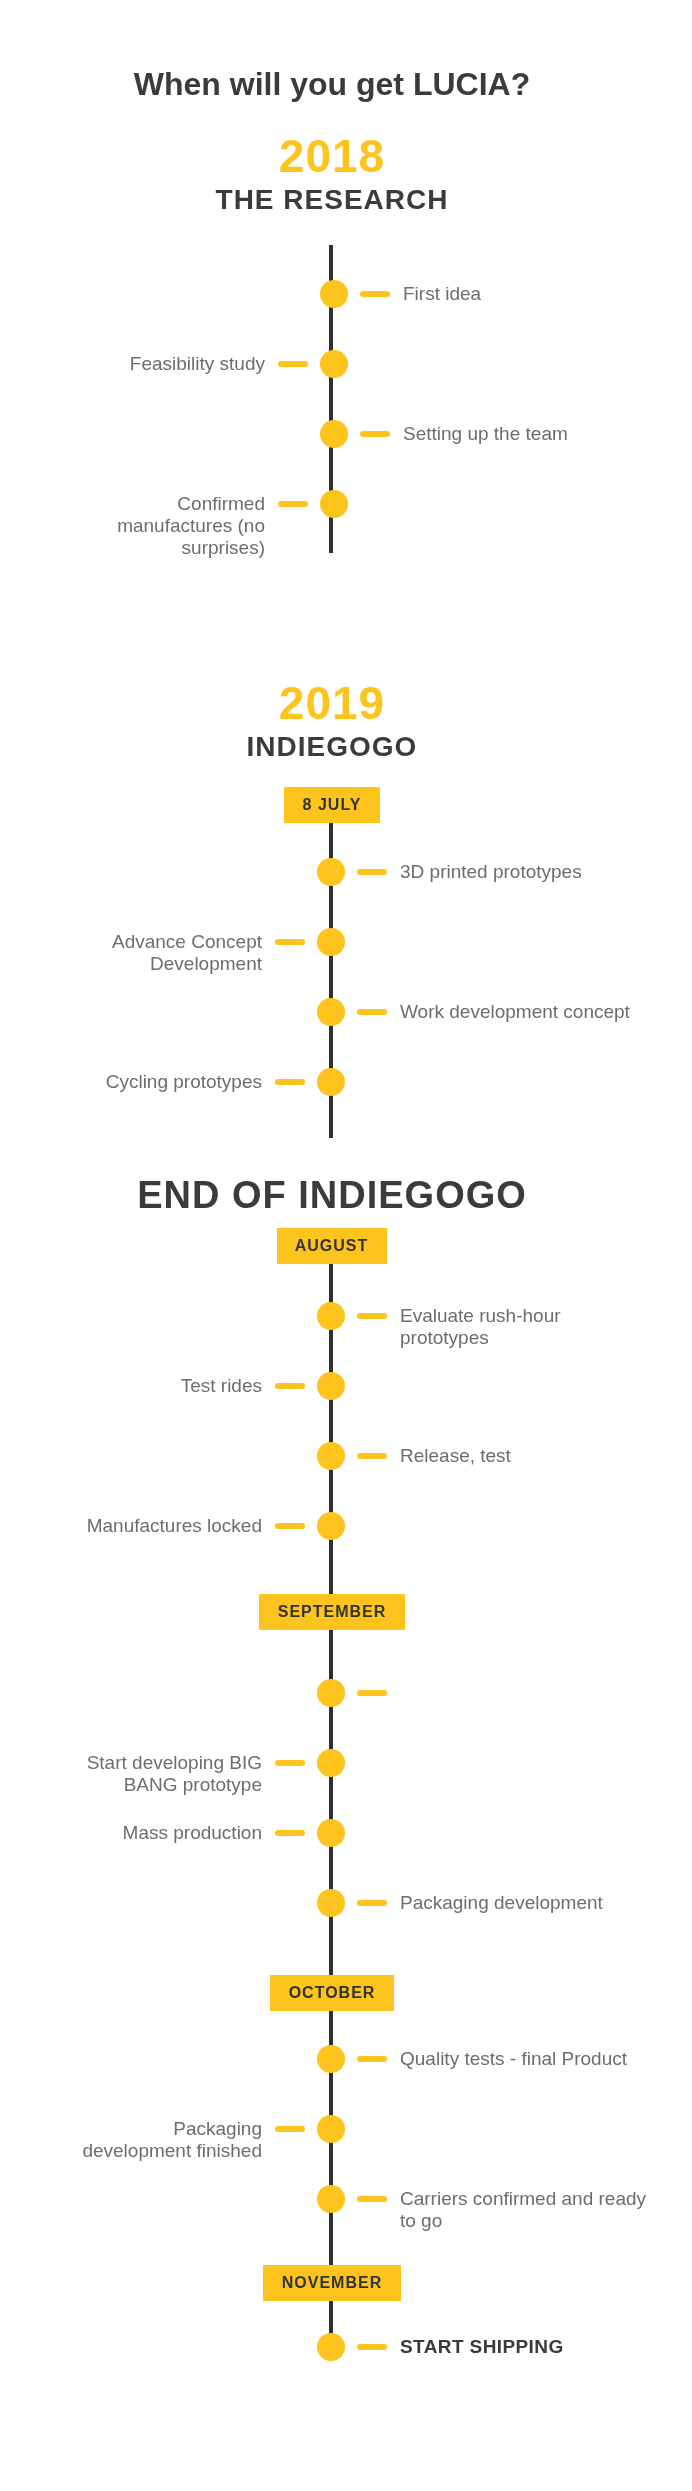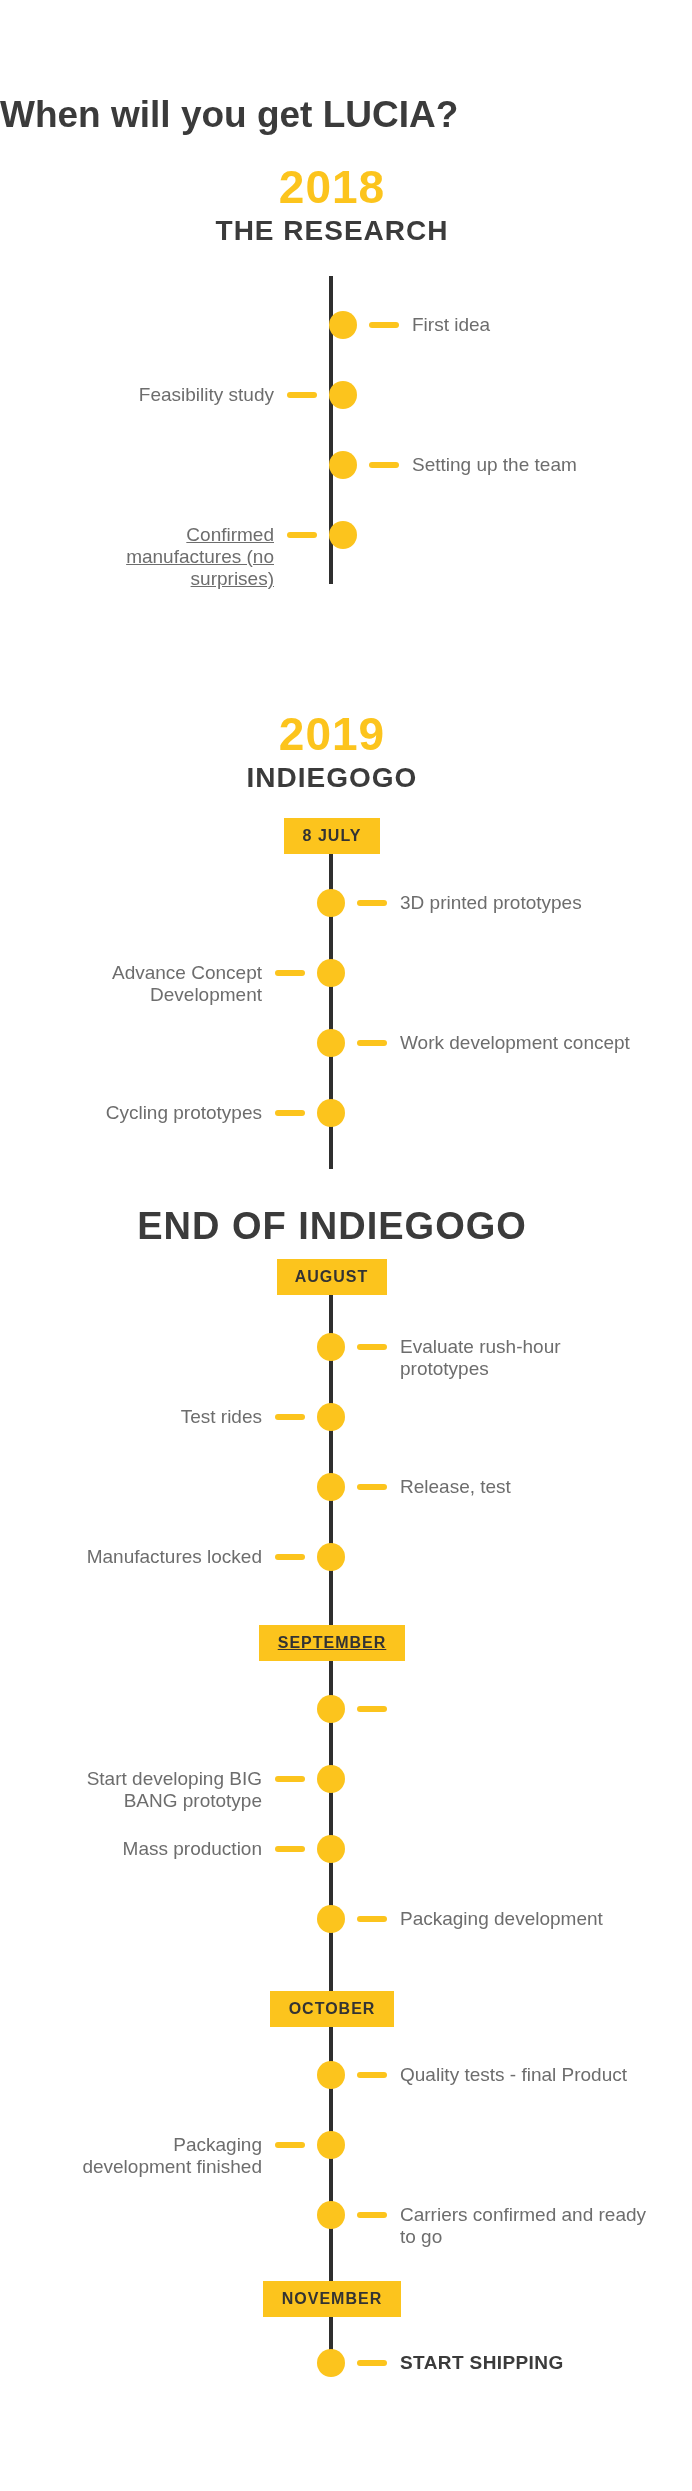--- a/index.html
+++ b/index.html
@@ -3,22 +3,22 @@
 <meta charset="utf-8">
 <style>
   html,body { margin:0; padding:0; background:#ffffff; }
   .page {
     position:relative; width:692px; height:2491px;
     padding-right:28px; box-sizing:border-box; overflow:hidden;
     font-family:"Liberation Sans","DejaVu Sans",sans-serif;
     background:#ffffff;
   }
   .title {
-    padding-top:97px; margin:0; text-align:left;
-    font-size:37px; line-height:36px; font-weight:600; color:#3b3b3b;
+    padding-top:66px; margin:0; text-align:center;
+    font-size:32px; line-height:36px; font-weight:600; color:#3b3b3b;
   }
   .year {
     text-align:center; font-size:46px; line-height:48px;
     font-weight:800; color:#fcc41d; letter-spacing:1px;
   }
   .subtitle {
     text-align:center; font-size:28px; line-height:32px;
     font-weight:800; color:#3b3b3b; letter-spacing:1px; margin-top:4px;
   }
   .bigheading {
@@ -29,25 +29,25 @@
   .yr-2019 { margin-top:126px; }
   .badge {
     position:relative; z-index:2;
     width:max-content; margin-left:auto; margin-right:auto;
     background:#fcc41d; color:#333333;
     font-size:16px; font-weight:800; letter-spacing:1px;
     line-height:36px; height:36px; padding:0 19px; text-align:center;
   }
   .badge-july   { margin-top:24px; }
   .badge-august { margin-top:16px;padding-left:18px; }
-  .badge-mid    { margin-top:33px; margin-bottom:13px;text-decoration:underline; }
+  .badge-mid    { margin-top:33px; margin-bottom:28px; }
   .badge-oct    { margin-top:37px; margin-bottom:13px; }
   .badge-nov    { margin-top:31px; margin-bottom:11px; }
   .timeline { position:relative; }
-  .tl-a { margin-top:29px; padding:14px 12px; }
+  .tl-a { margin-top:29px; padding:14px 3px; }
   .tl-b { padding-top:14px; padding-bottom:21px; }
   .tl-c { padding-top:17px; }
   .axis {
     position:absolute; left:329px; top:0; bottom:0;
     width:4px; background:#2f2f2f; z-index:0;
   }
   .tl-c .axis { bottom:35px; }
   .row {
     position:relative; z-index:1;
     display:grid; grid-template-columns:262px 138px 264px;
@@ -63,21 +63,21 @@
     width:28px; height:28px; border-radius:50%; background:#fcc41d;
   }
   .dash {
     position:absolute; top:50%; transform:translateY(-50%);
     width:30px; height:6px; border-radius:3px; background:#fcc41d;
   }
   .row.side-right .dash { left:95px; }
   .row.side-left  .dash { left:13px; }
   .l2 { transform:translateY(11px); }
   .l3 { transform:translateY(22px); }
-  .w152 { max-width:152px;text-decoration:underline; }
+  .w152 { max-width:152px; }
   .w160 { max-width:160px; }
   .w175 { max-width:175px; }
   .w150 { max-width:150px; }
   .w185 { max-width:185px; }
   .w200 { max-width:200px; }
   .w260 { max-width:260px; }
   .emph { font-weight:800; color:#3b3b3b; letter-spacing:0.4px; }
 </style>
 </head>
 <body>

